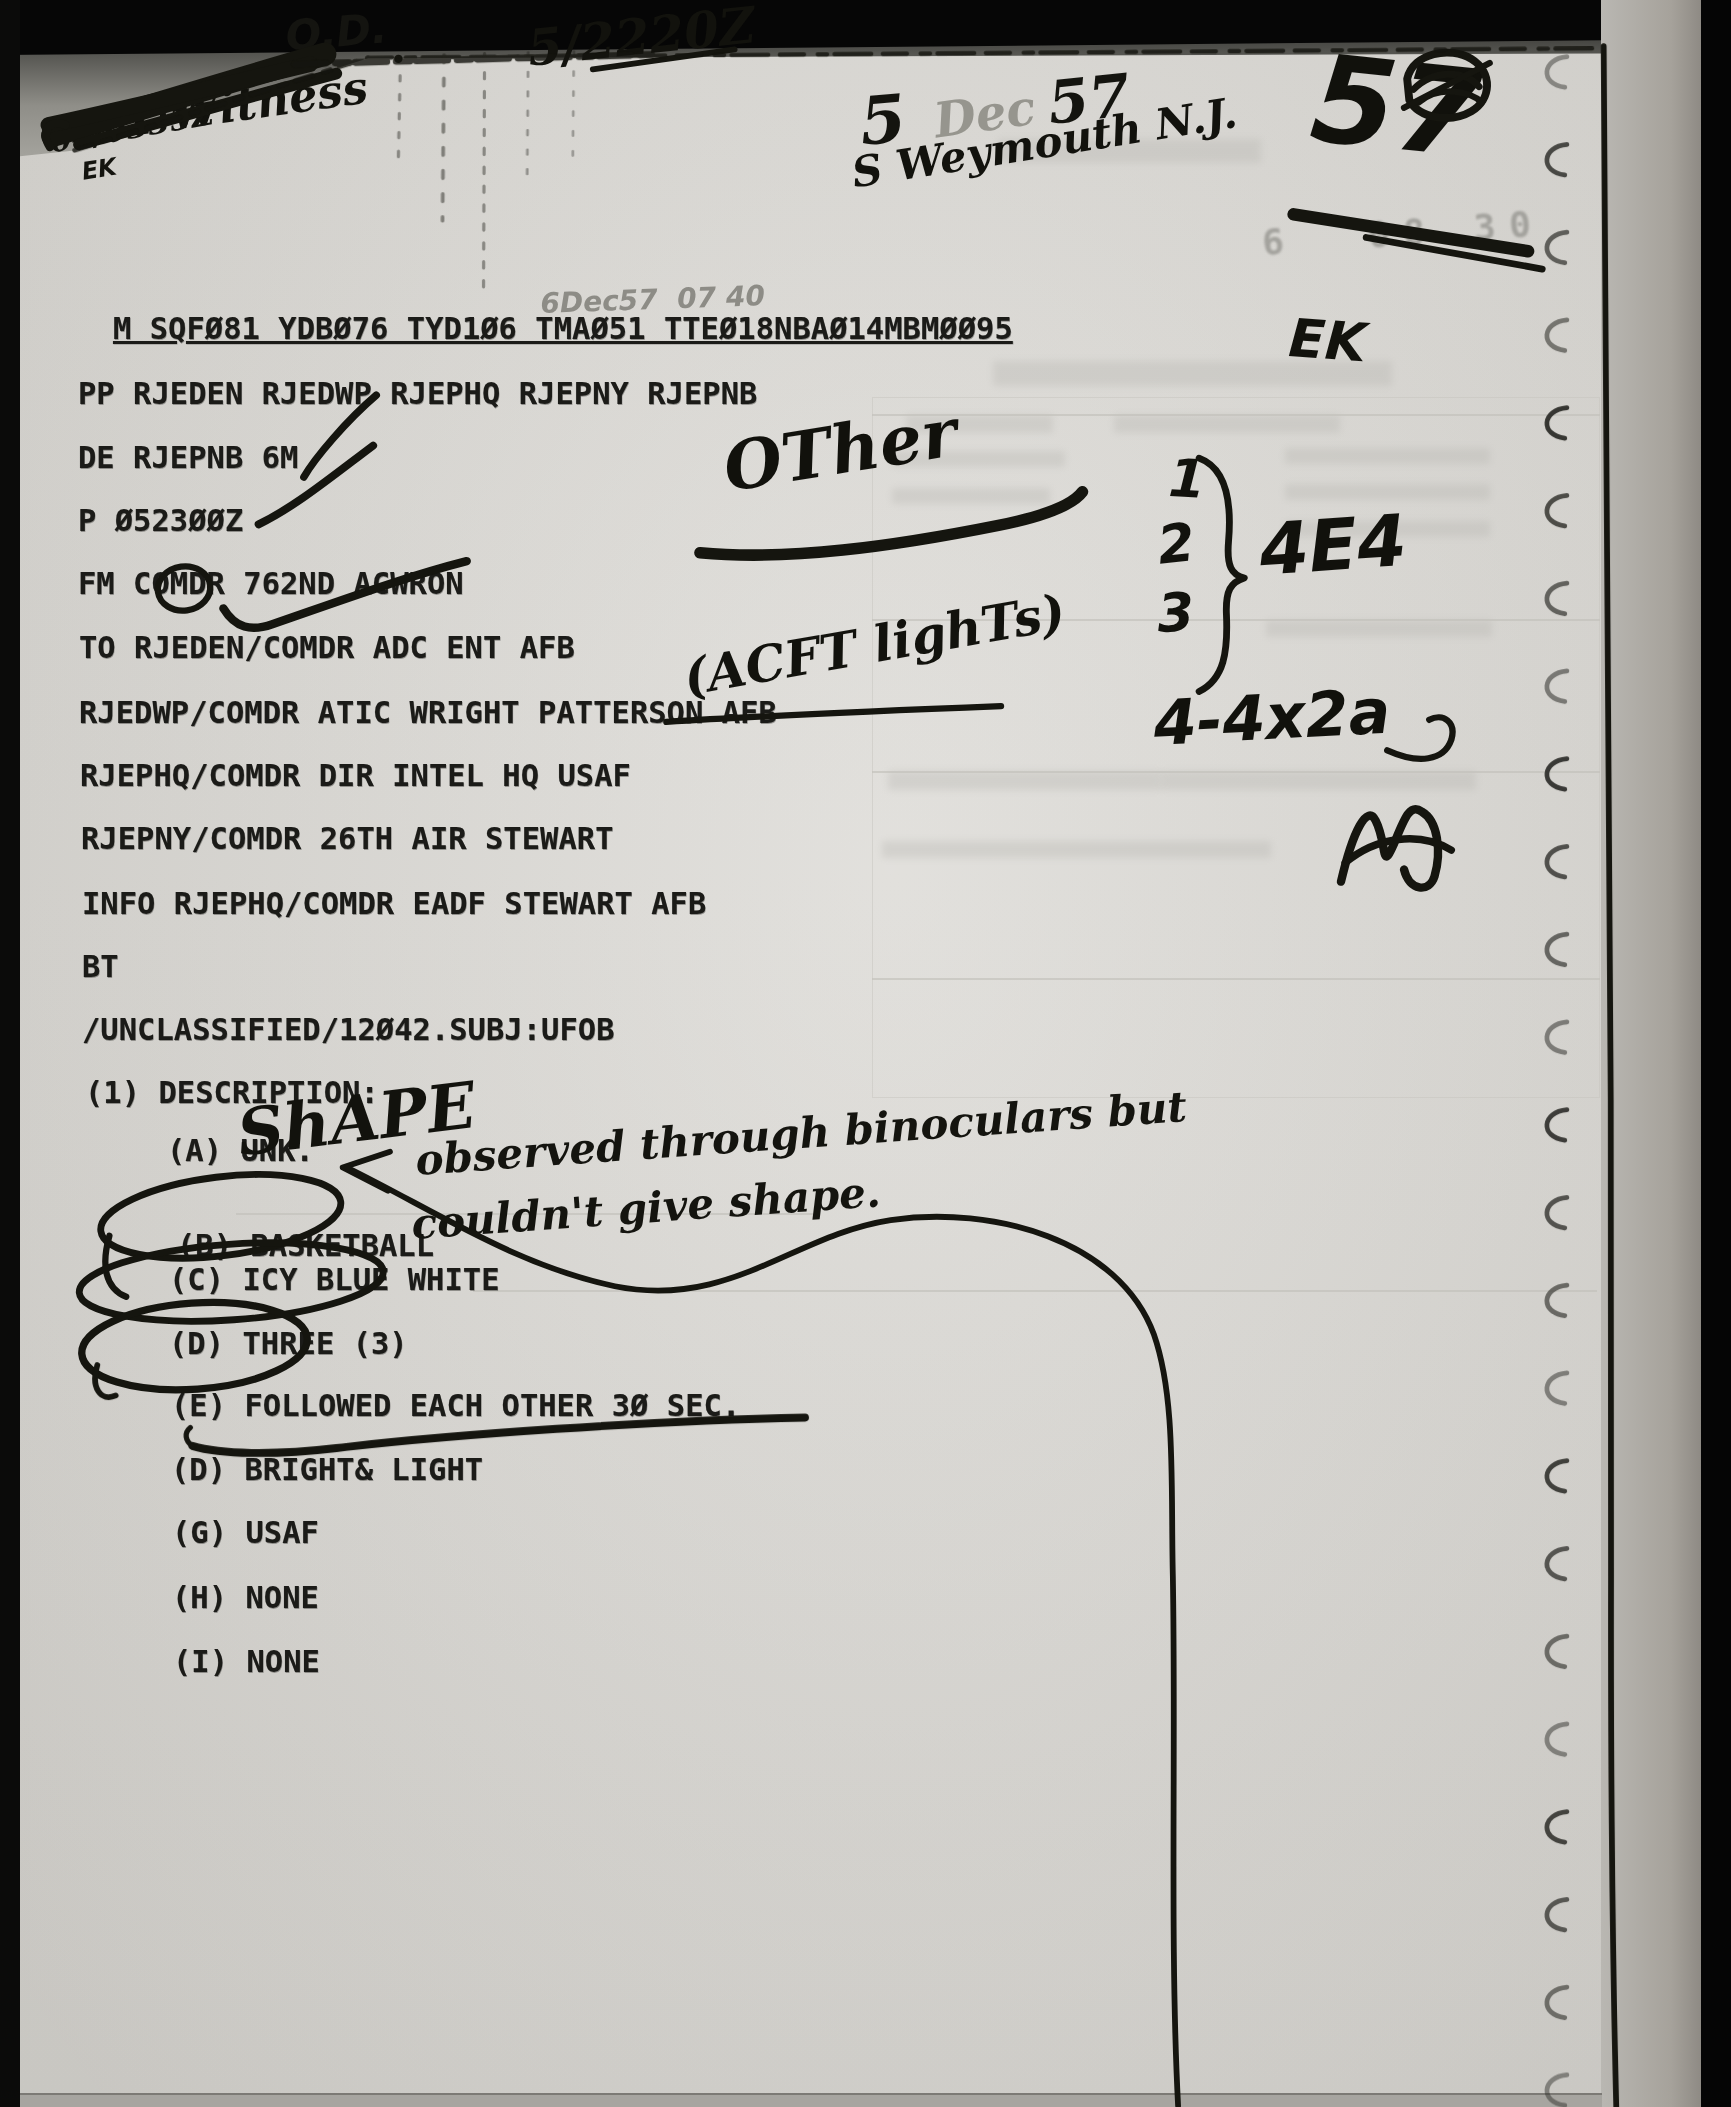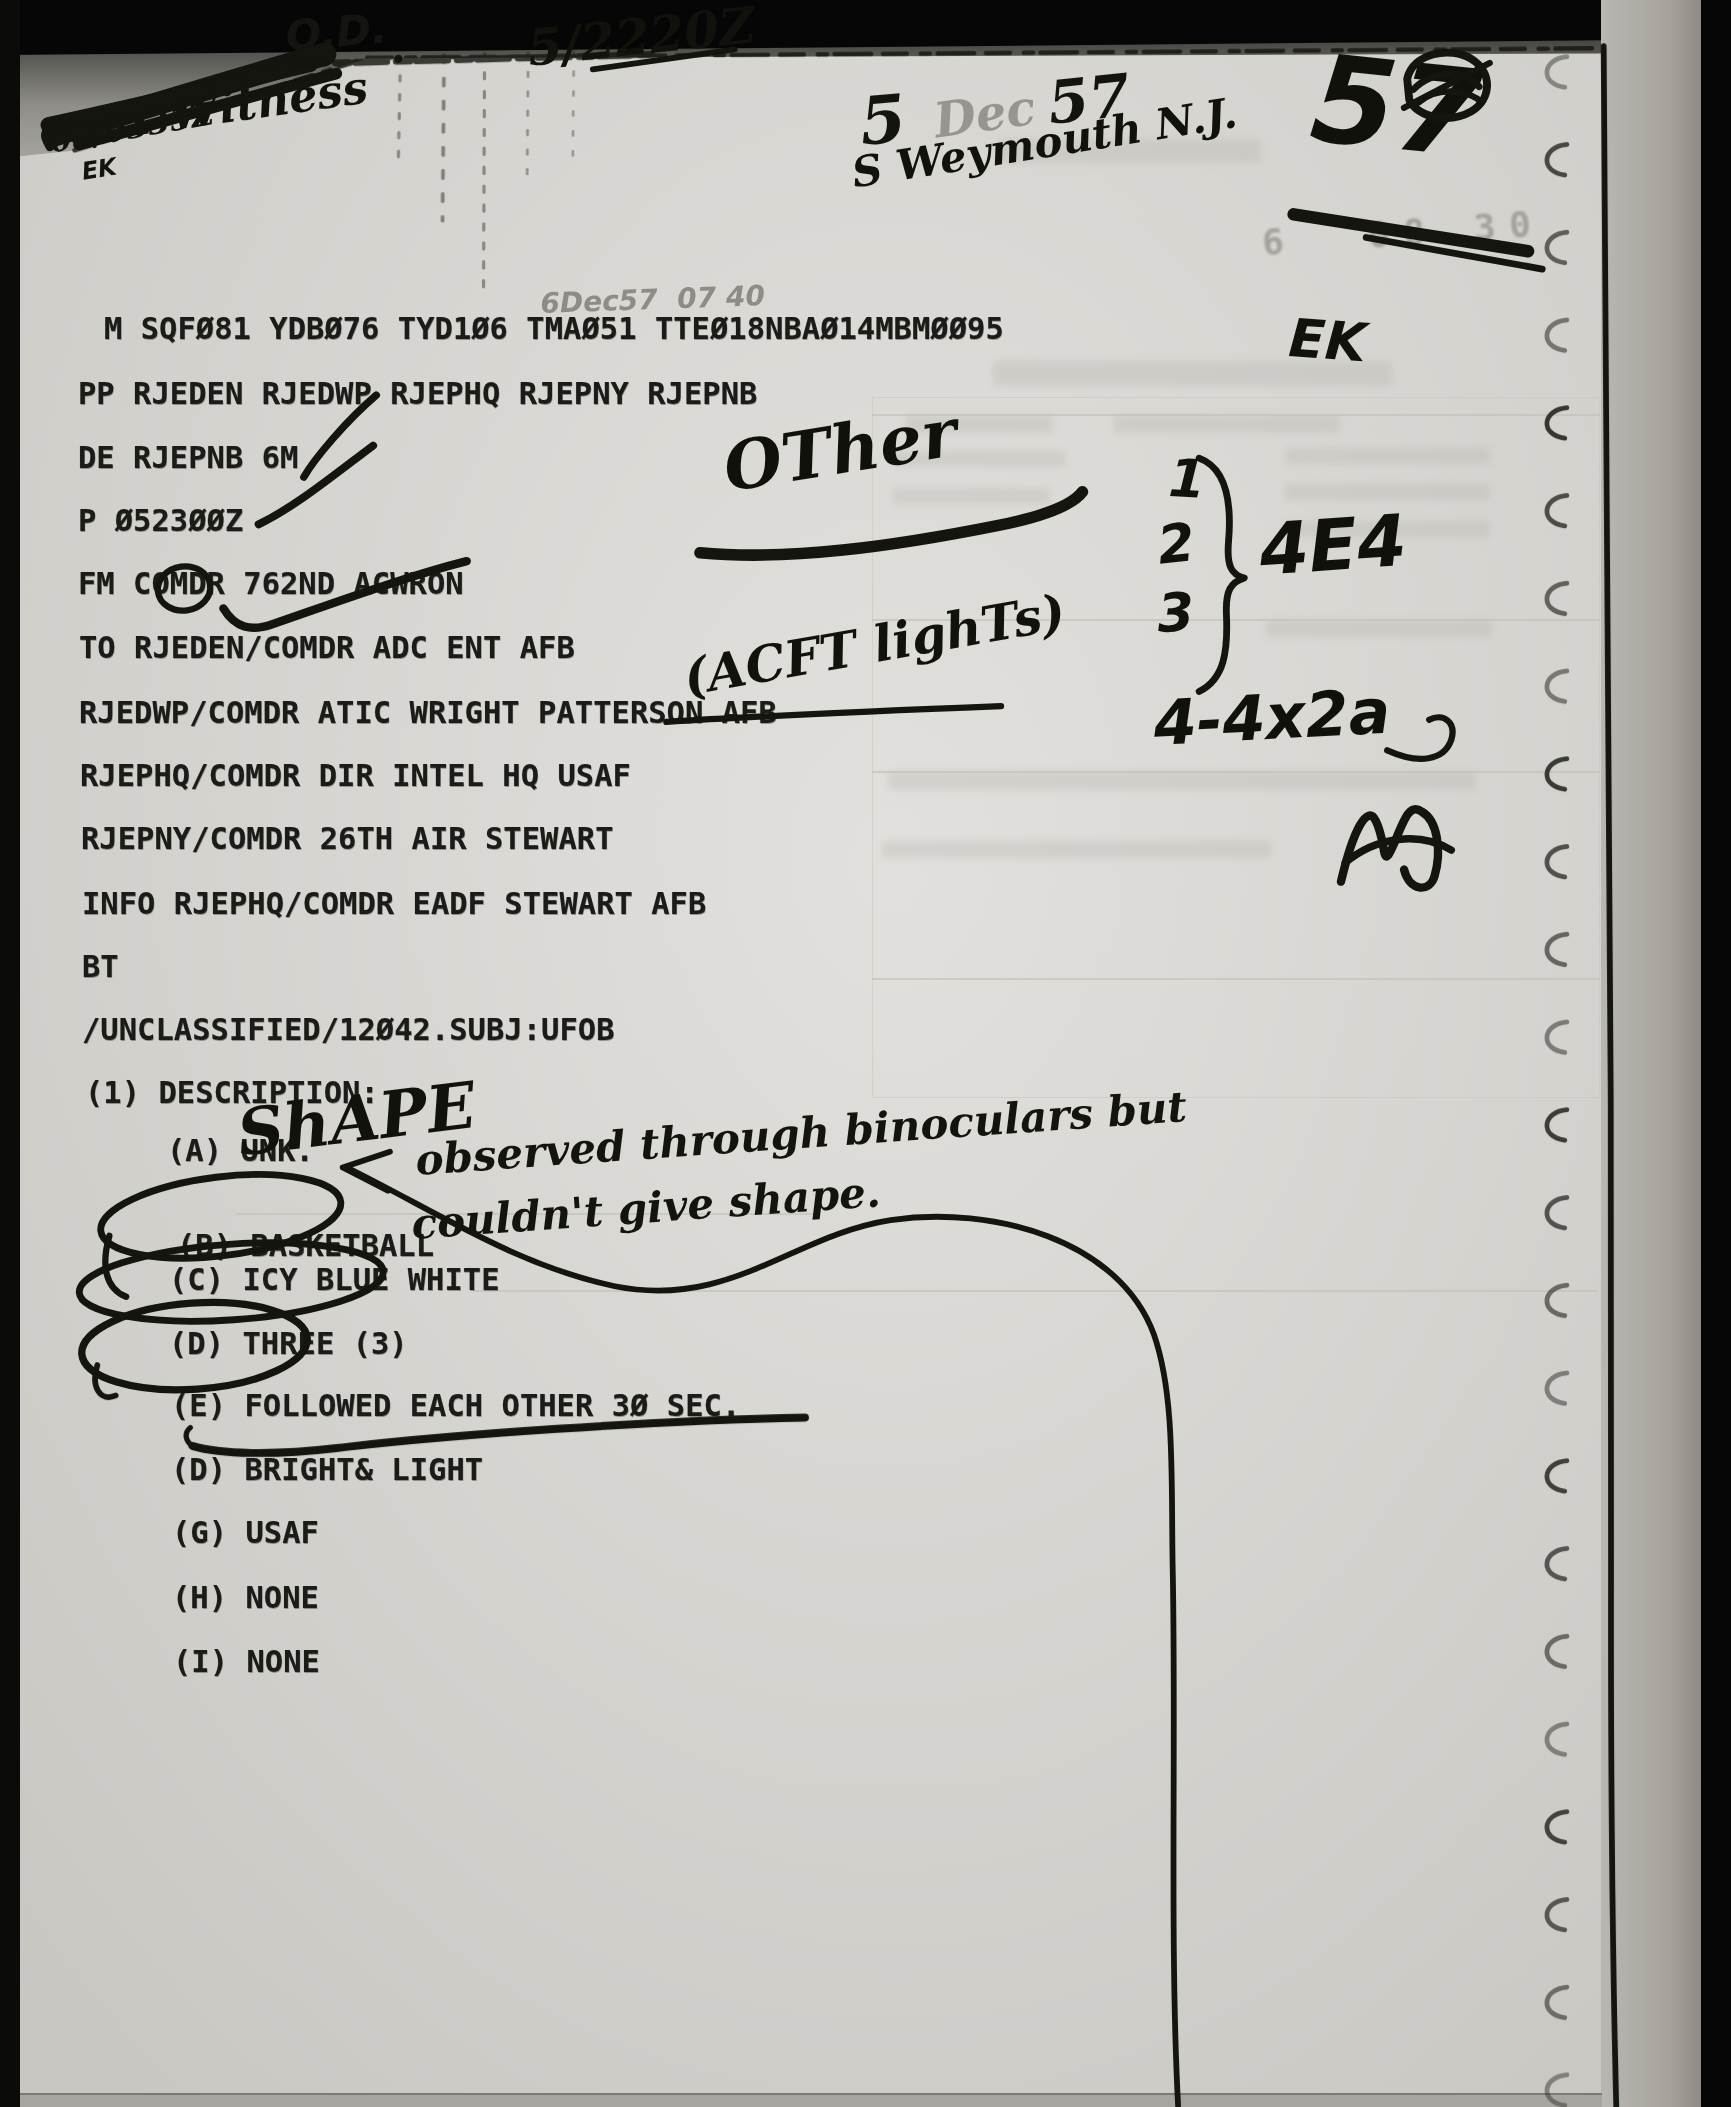--- a/index.html
+++ b/index.html
@@ -66,21 +66,21 @@
       <div class="ghost-hline" style="left: 473px; top: 1290px; width: 1124px;"></div>
     </div>
   <div id="top-wedge"></div>
   <div id="top-black"></div>
   <div id="right-gray"></div>
   <div id="right-black"></div>
   <div id="left-black"></div>
   <div id="bottom-strip"></div>
 
   <div id="typed-layer">
-      <div class="typed-line" style="left: 104px; top: 314px;">M SQFØ81 YDBØ76 TYD1Ø6 TMAØ51 TTEØ18NBAØ14MBMØØ95</div>
+      <div class="typed-line" style="left: 113px; top: 314px; text-decoration: underline;">M SQFØ81 YDBØ76 TYD1Ø6 TMAØ51 TTEØ18NBAØ14MBMØØ95</div>
       <div class="typed-line" style="left: 78px; top: 379px;">PP RJEDEN RJEDWP RJEPHQ RJEPNY RJEPNB</div>
       <div class="typed-line" style="left: 78px; top: 443px;">DE RJEPNB 6M</div>
       <div class="typed-line" style="left: 78px; top: 506px;">P Ø523ØØZ</div>
       <div class="typed-line" style="left: 78px; top: 569px;">FM COMDR 762ND ACWRON</div>
       <div class="typed-line" style="left: 79px; top: 633px;">TO RJEDEN/COMDR ADC ENT AFB</div>
       <div class="typed-line" style="left: 79px; top: 698px; text-align: right;">RJEDWP/COMDR ATIC WRIGHT PATTERSON AFB</div>
       <div class="typed-line" style="left: 80px; top: 761px;">RJEPHQ/COMDR DIR INTEL HQ USAF</div>
       <div class="typed-line" style="left: 81px; top: 824px;">RJEPNY/COMDR 26TH AIR STEWART</div>
       <div class="typed-line" style="left: 82px; top: 889px;">INFO RJEPHQ/COMDR EADF STEWART AFB</div>
       <div class="typed-line" style="left: 82px; top: 952px;">BT</div>

